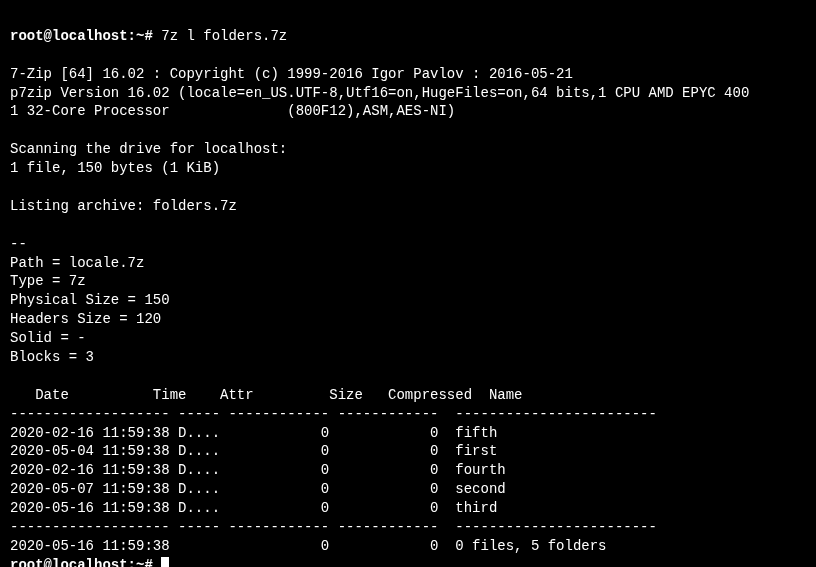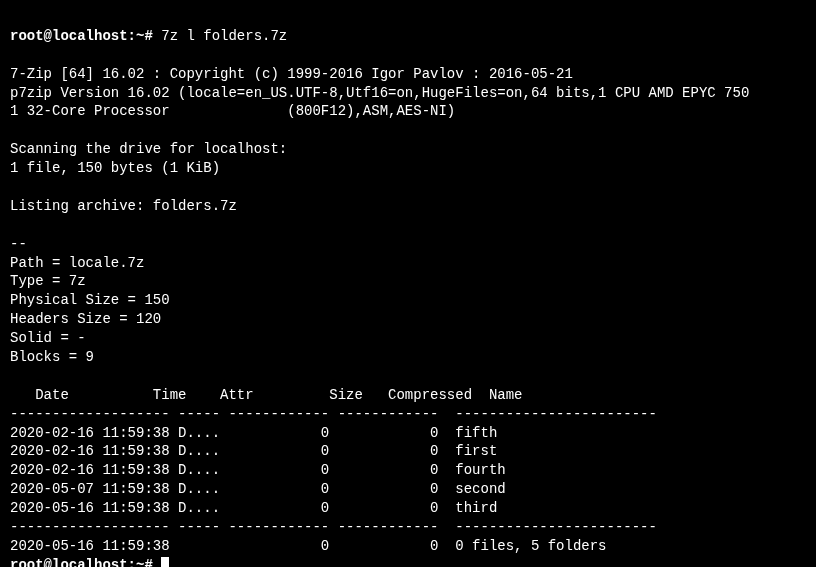--- a/index.html
+++ b/index.html
@@ -31,39 +31,39 @@
   }
   .row { white-space: pre; margin-top: 24px; }
 </style>
 </head>
 <body>
 
 <div class="terminal">
 <span class="row"><span class="prompt">root@localhost:~# </span><span>7z l folders.7z</span></span>
 
 <span class="row">7-Zip [64] 16.02 : Copyright (c) 1999-2016 Igor Pavlov : 2016-05-21</span>
-<span class="row">p7zip Version 16.02 (locale=en_US.UTF-8,Utf16=on,HugeFiles=on,64 bits,1 CPU AMD EPYC 750</span>
+<span class="row">p7zip Version 16.02 (locale=en_US.UTF-8,Utf16=on,HugeFiles=on,64 bits,1 CPU AMD EPYC 400</span>
 <span class="row">1 32-Core Processor              (800F12),ASM,AES-NI)</span>
 
 <span class="row">Scanning the drive for localhost:</span>
 <span class="row">1 file, 150 bytes (1 KiB)</span>
 
 <span class="row">Listing archive: folders.7z</span>
 
 <span class="row">--</span>
 <span class="row">Path = locale.7z</span>
 <span class="row">Type = 7z</span>
 <span class="row">Physical Size = 150</span>
 <span class="row">Headers Size = 120</span>
 <span class="row">Solid = -</span>
-<span class="row">Blocks = 9</span>
+<span class="row">Blocks = 3</span>
 
 <span class="row" id="hdr">   Date          Time    Attr         Size   Compressed  Name</span>
 <span class="row">------------------- ----- ------------ ------------  ------------------------</span>
 <span class="row">2020-02-16 11:59:38 D....            0            0  fifth</span>
-<span class="row">2020-02-16 11:59:38 D....            0            0  first</span>
+<span class="row">2020-05-04 11:59:38 D....            0            0  first</span>
 <span class="row">2020-02-16 11:59:38 D....            0            0  fourth</span>
 <span class="row">2020-05-07 11:59:38 D....            0            0  second</span>
 <span class="row">2020-05-16 11:59:38 D....            0            0  third</span>
 <span class="row">------------------- ----- ------------ ------------  ------------------------</span>
 <span class="row" id="sum">2020-05-16 11:59:38                  0            0  0 files, 5 folders</span>
 <span class="row"><span class="prompt">root@localhost:~# </span><span class="cursor"></span></span>
 </div>
 
 </body></html>

